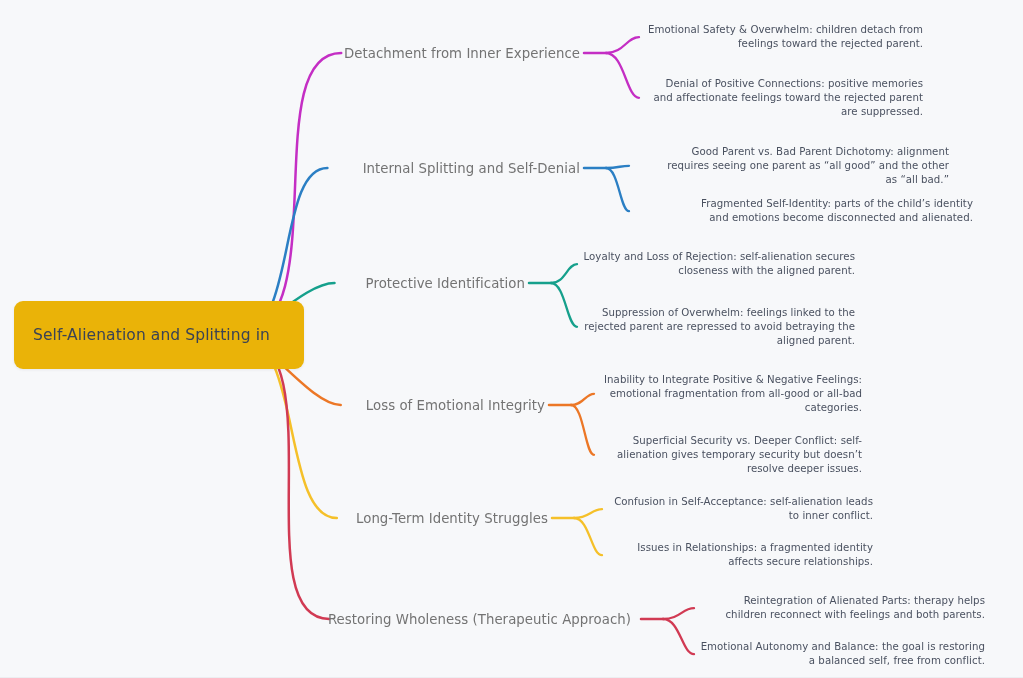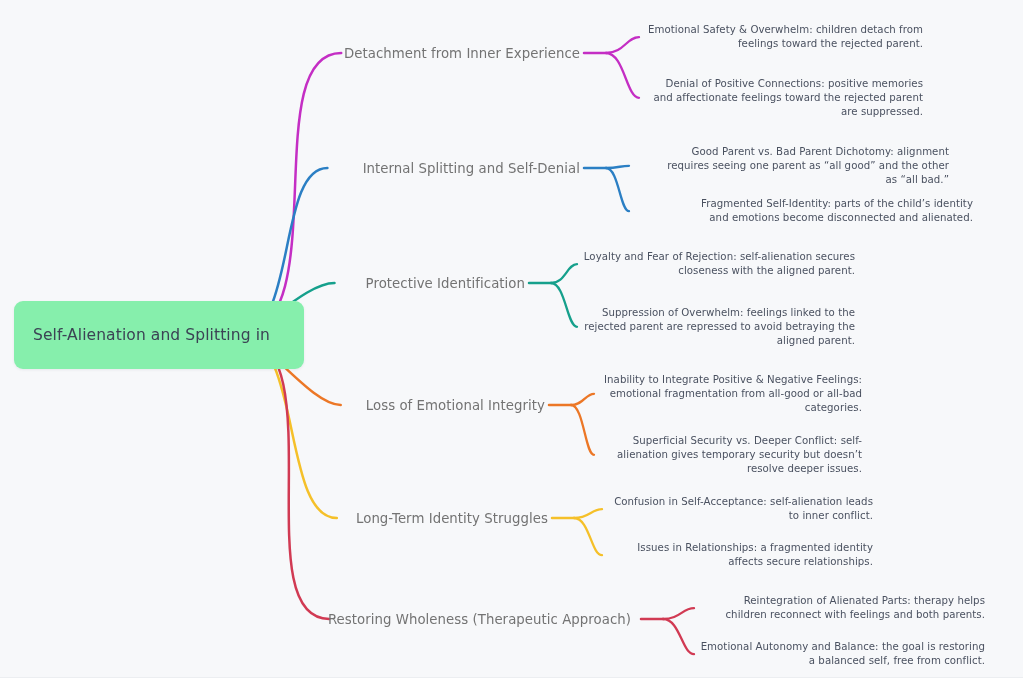--- a/index.html
+++ b/index.html
@@ -30,21 +30,21 @@
     width: 1023px;
     height: 678px;
     pointer-events: none;
   }
   .central-node {
     position: absolute;
     left: 14px;
     top: 301px;
     width: 290px;
     height: 68px;
-    background: #86efac;
+    background: #eab308;
     border-radius: 9px;
     box-shadow: 0 1px 3px rgba(20,30,60,0.07);
     display: flex;
     align-items: center;
     box-sizing: border-box;
     padding: 0 18px 0 19px;
   }
   .central-node-text {
     font-size: 15.5px;
     line-height: 23px;
@@ -113,21 +113,21 @@
     </div>
   </div>
 
   <div id="labels">
       <div class="leaf-label" style="left: 645px; top: 37.2px; width: 278px;">Emotional Safety &amp; Overwhelm: children detach from feelings toward the rejected parent.</div>
       <div class="leaf-label" style="left: 645px; top: 97.8px; width: 278px;">Denial of Positive Connections: positive memories and affectionate feelings toward the rejected parent are suppressed.</div>
       <div class="branch-label" style="left: 20px; width: 560px; top: 53px;">Detachment from Inner Experience</div>
       <div class="leaf-label" style="left: 635px; top: 165.8px; width: 290px; margin-left: 24px;">Good Parent vs. Bad Parent Dichotomy: alignment requires seeing one parent as “all good” and the other as “all bad.”</div>
       <div class="leaf-label" style="left: 635px; top: 211.2px; width: 290px; margin-left: 48px;">Fragmented Self-Identity: parts of the child’s identity and emotions become disconnected and alienated.</div>
       <div class="branch-label" style="left: 20px; width: 560px; top: 168px;">Internal Splitting and Self-Denial</div>
-      <div class="leaf-label" style="left: 583px; top: 264.2px; width: 272px;">Loyalty and Fear of Rejection: self-alienation secures closeness with the aligned parent.</div>
+      <div class="leaf-label" style="left: 583px; top: 264.2px; width: 272px;">Loyalty and Loss of Rejection: self-alienation secures closeness with the aligned parent.</div>
       <div class="leaf-label" style="left: 583px; top: 326.8px; width: 272px;">Suppression of Overwhelm: feelings linked to the rejected parent are repressed to avoid betraying the aligned parent.</div>
       <div class="branch-label" style="left: -35px; width: 560px; top: 283px;">Protective Identification</div>
       <div class="leaf-label" style="left: 600px; top: 393.8px; width: 262px;">Inability to Integrate Positive &amp; Negative Feelings: emotional fragmentation from all-good or all-bad categories.</div>
       <div class="leaf-label" style="left: 600px; top: 454.8px; width: 262px;">Superficial Security vs. Deeper Conflict: self-alienation gives temporary security but doesn’t resolve deeper issues.</div>
       <div class="branch-label" style="left: -15px; width: 560px; top: 405px;">Loss of Emotional Integrity</div>
       <div class="leaf-label" style="left: 608px; top: 509.2px; width: 265px;">Confusion in Self-Acceptance: self-alienation leads to inner conflict.</div>
       <div class="leaf-label" style="left: 608px; top: 555.2px; width: 265px;">Issues in Relationships: a fragmented identity affects secure relationships.</div>
       <div class="branch-label" style="left: -12px; width: 560px; top: 518px;">Long-Term Identity Struggles</div>
       <div class="leaf-label" style="left: 700px; top: 608.2px; width: 285px;">Reintegration of Alienated Parts: therapy helps children reconnect with feelings and both parents.</div>
       <div class="leaf-label" style="left: 700px; top: 654.2px; width: 285px;">Emotional Autonomy and Balance: the goal is restoring a balanced self, free from conflict.</div>

